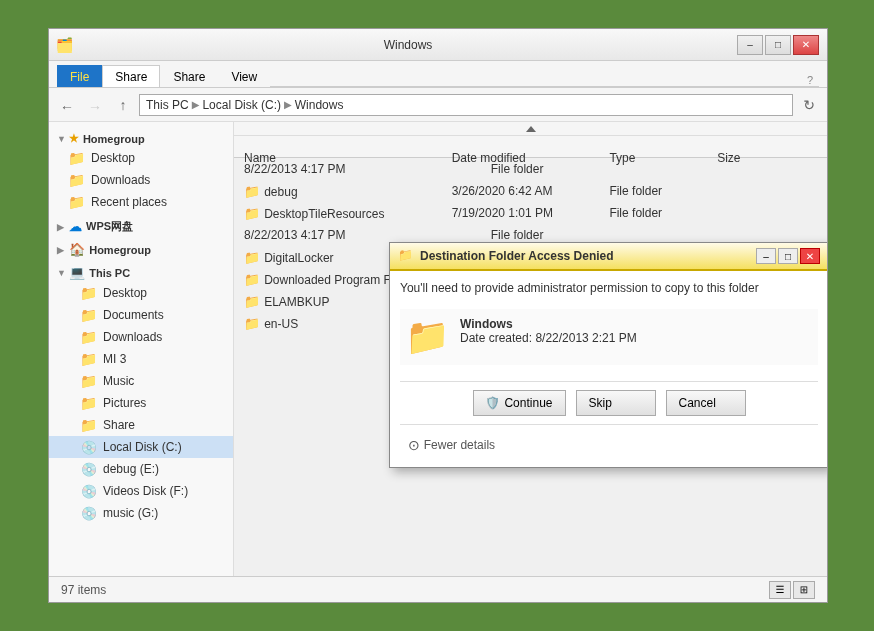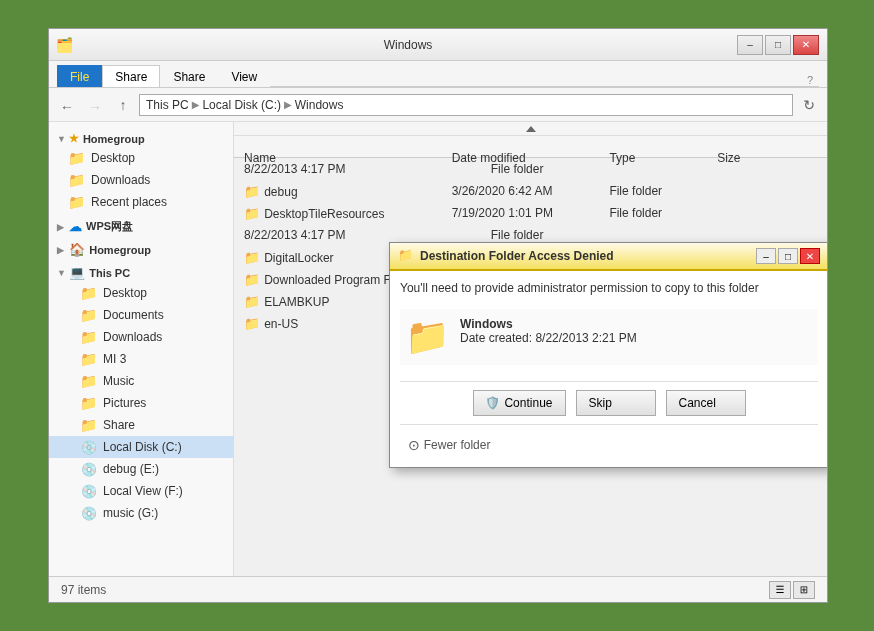--- a/index.html
+++ b/index.html
@@ -530,21 +530,21 @@
         <div class="sidebar-item selected" style="padding-left:32px;">
           <span class="icon drive-icon">💿</span>
           <span>Local Disk (C:)</span>
         </div>
         <div class="sidebar-item" style="padding-left:32px;">
           <span class="icon drive-icon">💿</span>
           <span>debug (E:)</span>
         </div>
         <div class="sidebar-item" style="padding-left:32px;">
           <span class="icon drive-icon">💿</span>
-          <span>Local View (F:)</span>
+          <span>Videos Disk (F:)</span>
         </div>
         <div class="sidebar-item" style="padding-left:32px;">
           <span class="icon drive-icon">💿</span>
           <span>music (G:)</span>
         </div>
       </div>
     </div>
 
     <div class="content-area">
 
@@ -651,21 +651,21 @@
               <button class="dialog-btn">
                 <span>Skip</span>
               </button>
               <button class="dialog-btn">
                 <span>Cancel</span>
               </button>
             </div>
             <div class="dialog-separator"></div>
             <div class="dialog-fewer">
               <span class="fewer-icon">⊙</span>
-              <span>Fewer folder</span>
+              <span>Fewer details</span>
             </div>
           </div>
         </div>
       </div>
     </div>
   </div>
 
   <div class="status-bar">
     <span class="status-text">97 items</span>
     <div class="view-buttons">

